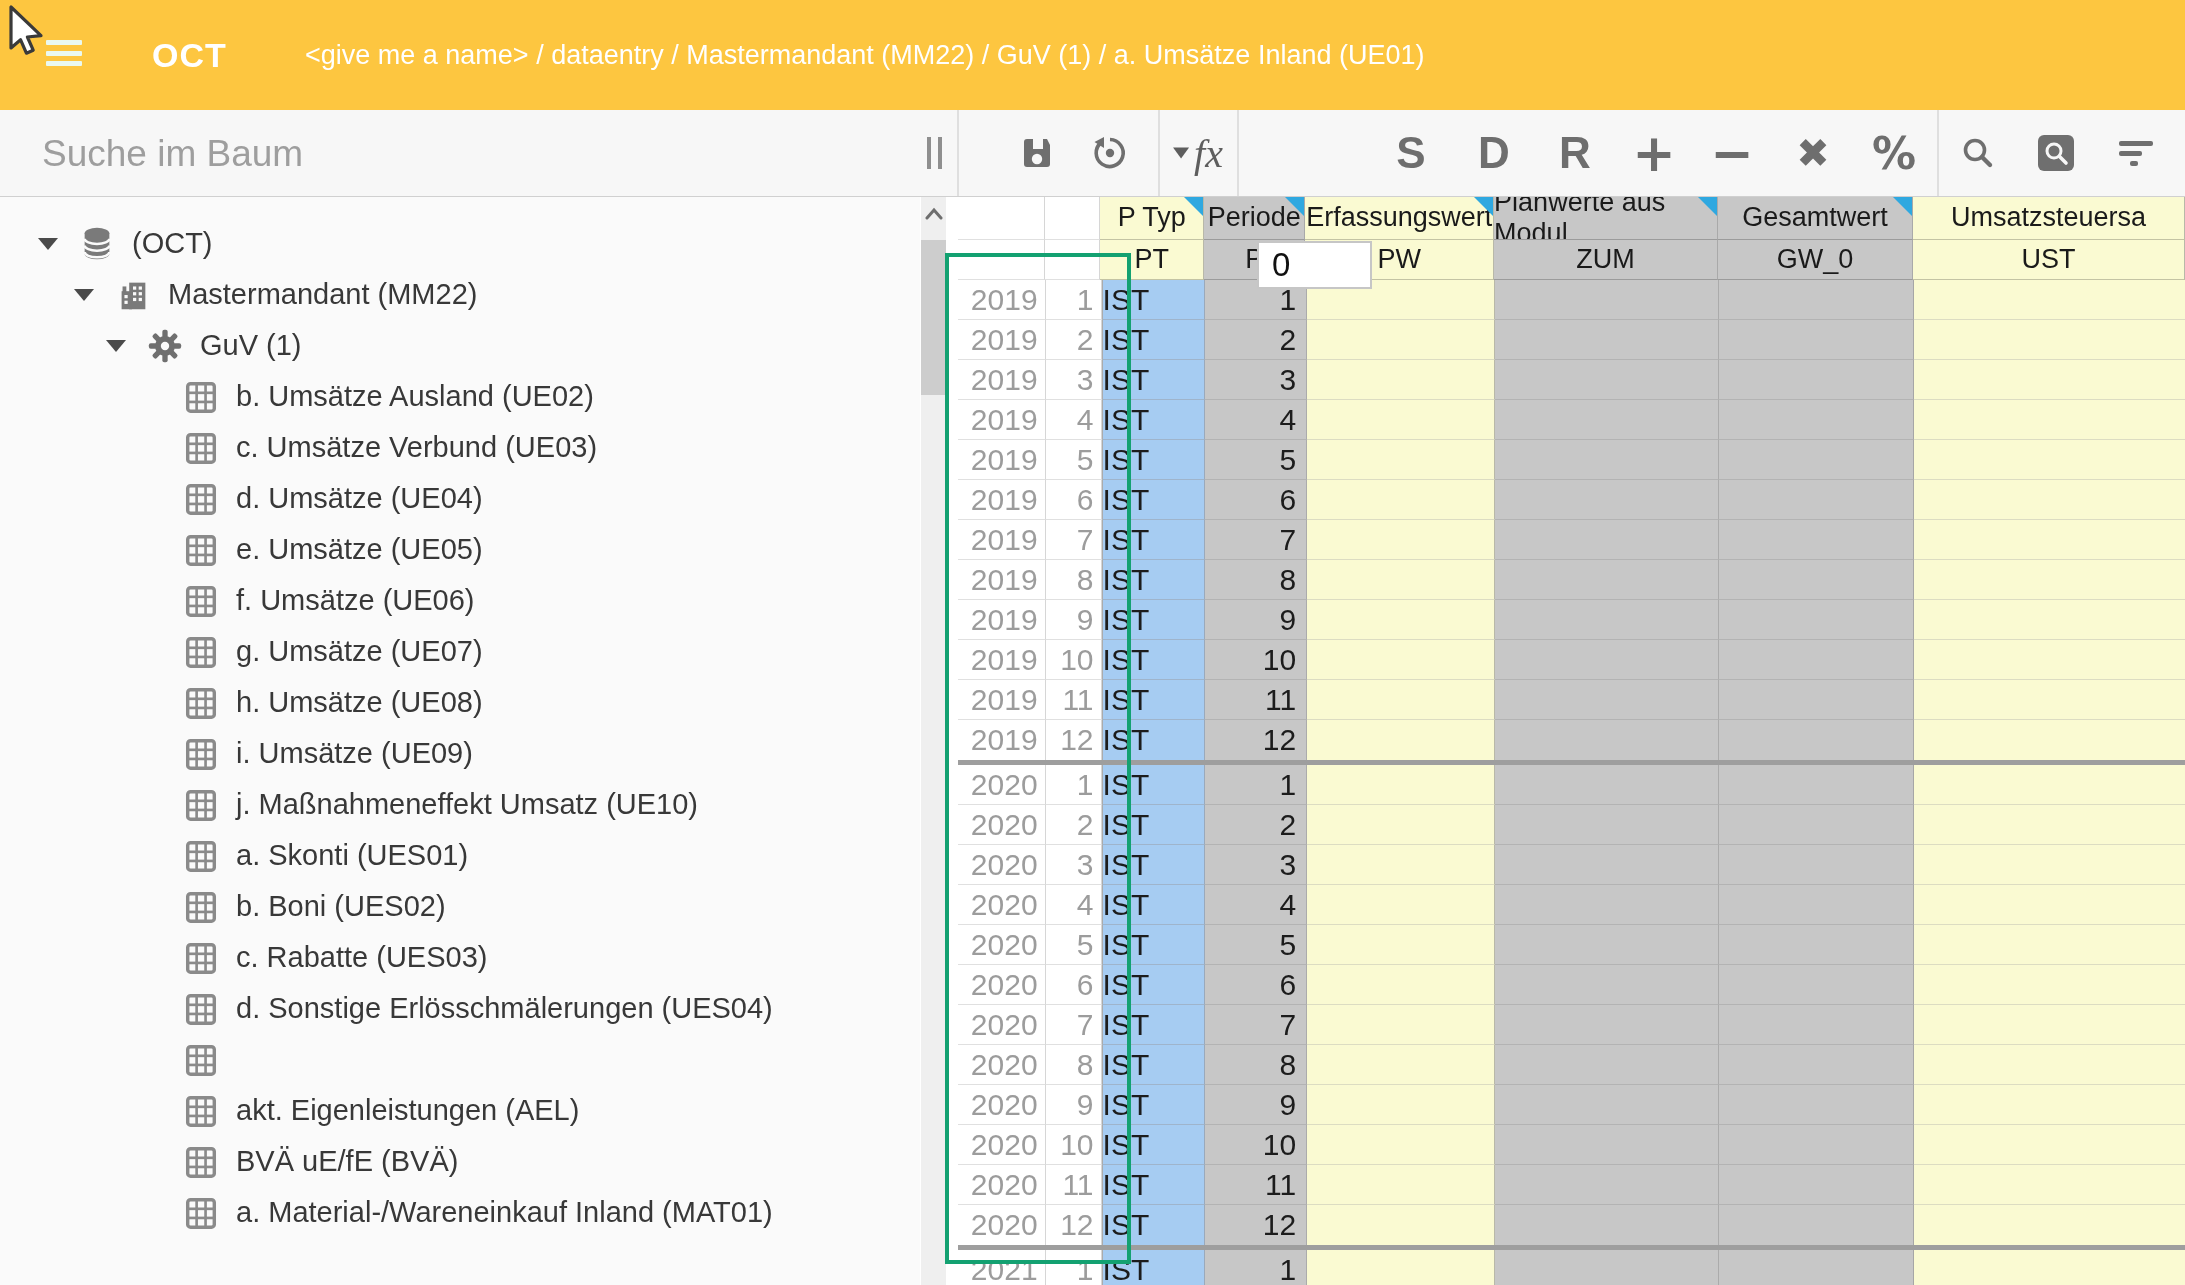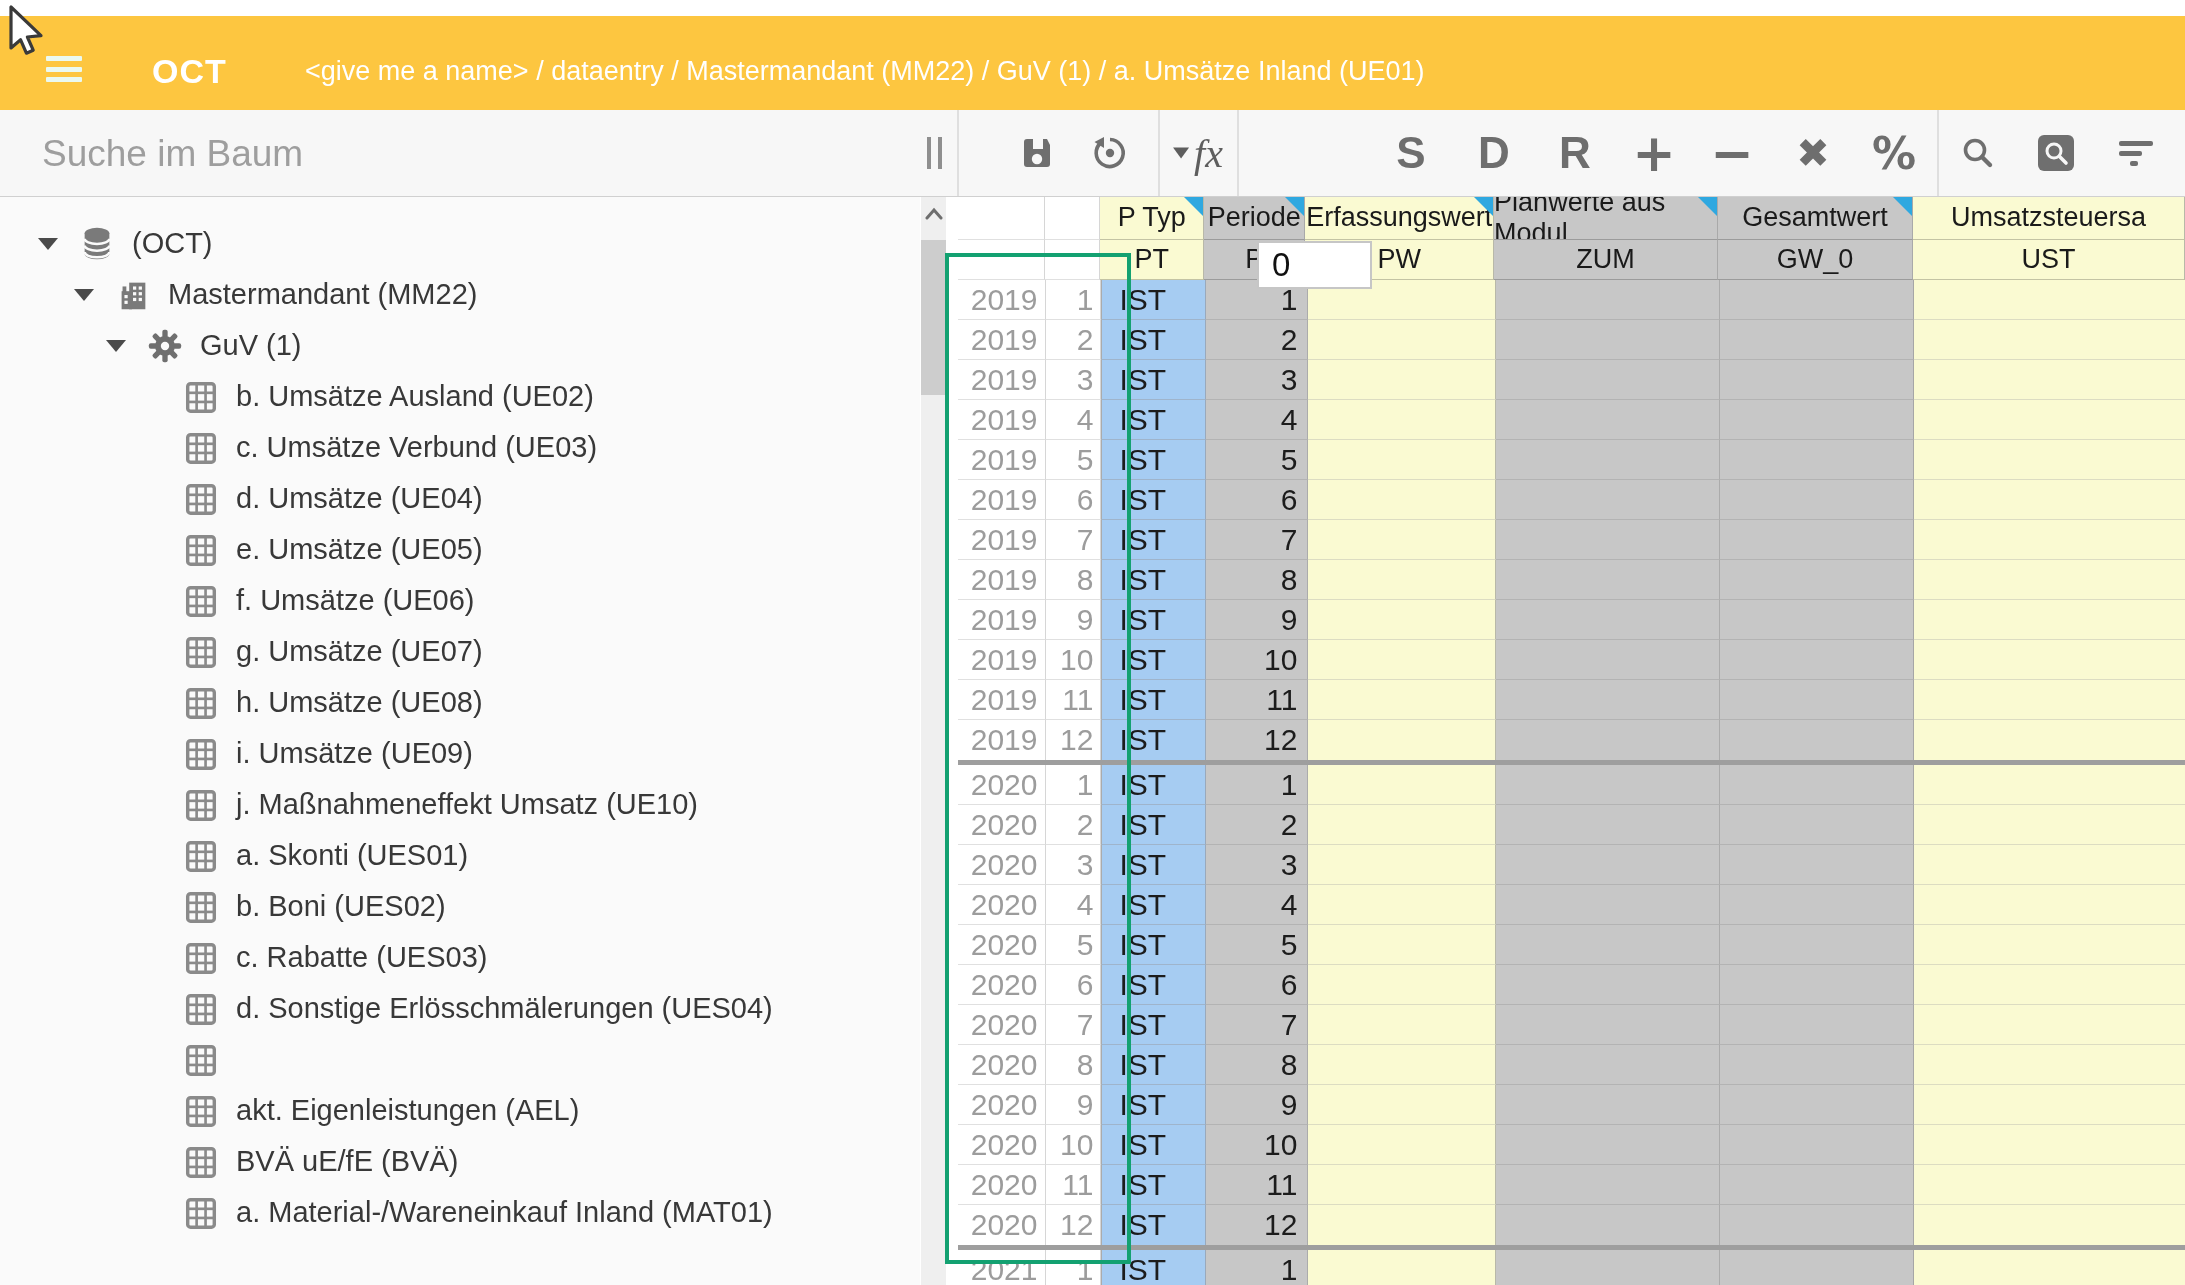--- a/index.html
+++ b/index.html
@@ -2,21 +2,21 @@
 <html><head>
 <meta charset="utf-8">
 <style>
   html,body{margin:0;padding:0;}
   body{
     position:relative;width:2185px;height:1285px;overflow:hidden;
     font-family:"Liberation Sans",sans-serif;background:#ffffff;
     -webkit-font-smoothing:antialiased;
   }
   
-  .appbar{position:absolute;left:0;top:16px;width:2185px;height:110px;background:#FDC640;z-index:3;}
+  .appbar{position:absolute;left:0;top:0;width:2185px;height:110px;background:#FDC640;z-index:3;}
   .hamburger{position:absolute;left:46px;top:40px;width:36px;height:26px;cursor:pointer;}
   .hamburger .bar{height:5px;background:#EAF9F1;margin-bottom:5.5px;border-radius:1px;}
   .app-title{position:absolute;left:152px;top:0;height:110px;display:flex;align-items:center;
     color:#fff;font-size:34px;font-weight:700;letter-spacing:1px;}
   .breadcrumb{position:absolute;left:305px;top:0;height:110px;display:flex;align-items:center;
     color:#fff;font-size:27px;white-space:nowrap;}
   
   .toolbar{position:absolute;left:0;top:110px;width:2185px;height:86px;background:#F7F7F7;
     border-bottom:1px solid #D0D0D0;z-index:3;}
   .tree-search{position:absolute;left:40px;top:0;width:700px;height:86px;border:none;background:transparent;
@@ -72,21 +72,21 @@
   .tri{position:absolute;top:0;right:0;width:0;height:0;border-top:20px solid #2FA8E0;
     border-left:20px solid transparent;}
   .grow{display:flex;height:40px;box-sizing:border-box;}
   .grow.block-end{height:45px;border-bottom:5px solid #9E9E9E;}
   .grow.block-end .cell{border-bottom:none;}
   .cell{box-sizing:border-box;display:flex;align-items:center;height:100%;font-size:30px;overflow:hidden;}
   .c-year{width:96px;background:#fff;justify-content:flex-end;padding-right:7px;color:#9C9C9C;
     border-right:1px solid #D6D6D6;border-bottom:1px solid #E0E0E0;}
   .c-pnum{width:61px;background:#fff;justify-content:flex-end;padding-right:7px;color:#9C9C9C;
     border-right:1px solid #D6D6D6;border-bottom:1px solid #E0E0E0;}
-  .c-ptyp{width:114px;background:#A6CCF2;color:#1C1C1C;padding-left:17px;
+  .c-ptyp{width:114px;background:#A6CCF2;color:#1C1C1C;
     border-left:1px solid #ABABAB;border-right:1px solid #9AA9BB;border-bottom:1px solid #9FB4CB;}
   .c-periode{width:112px;background:#C7C7C7;justify-content:flex-end;padding-right:10px;color:#1C1C1C;
     border-right:1px solid #ABABAB;border-bottom:1px solid #B3B3B3;}
   .c-erf{width:208px;background:#FAFAD2;border-right:1px solid #B8B8A8;border-bottom:1px solid #DCDCC2;}
   .c-plan{width:247px;background:#C7C7C7;border-right:1px solid #ABABAB;border-bottom:1px solid #B3B3B3;}
   .c-ges{width:215px;background:#C7C7C7;border-right:1px solid #A6A6A6;border-bottom:1px solid #B3B3B3;}
   .c-ust{width:300px;background:#FAFAD2;border-bottom:1px solid #DCDCC2;}
   .w-year{width:96px;} .w-pnum{width:61px;} .w-ptyp{width:114px;} .w-periode{width:112px;}
   .w-erf{width:208px;} .w-plan{width:247px;} .w-ges{width:215px;} .w-ust{width:300px;}
   

